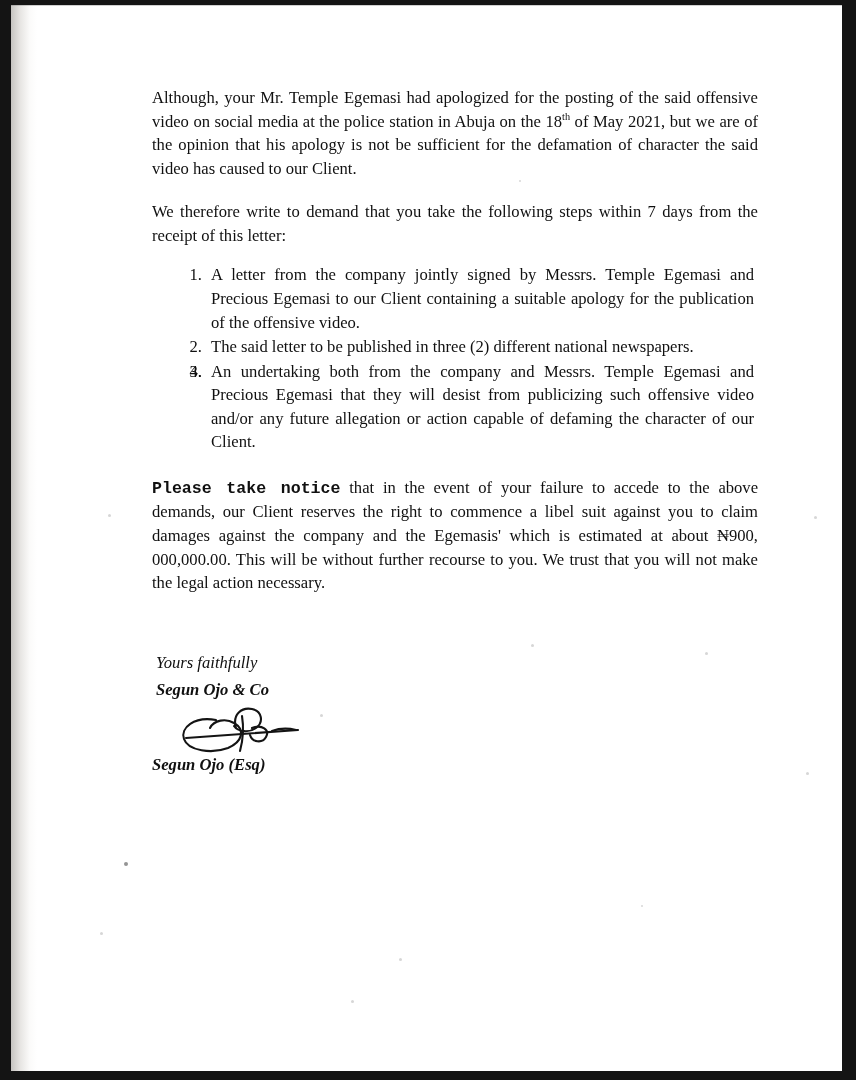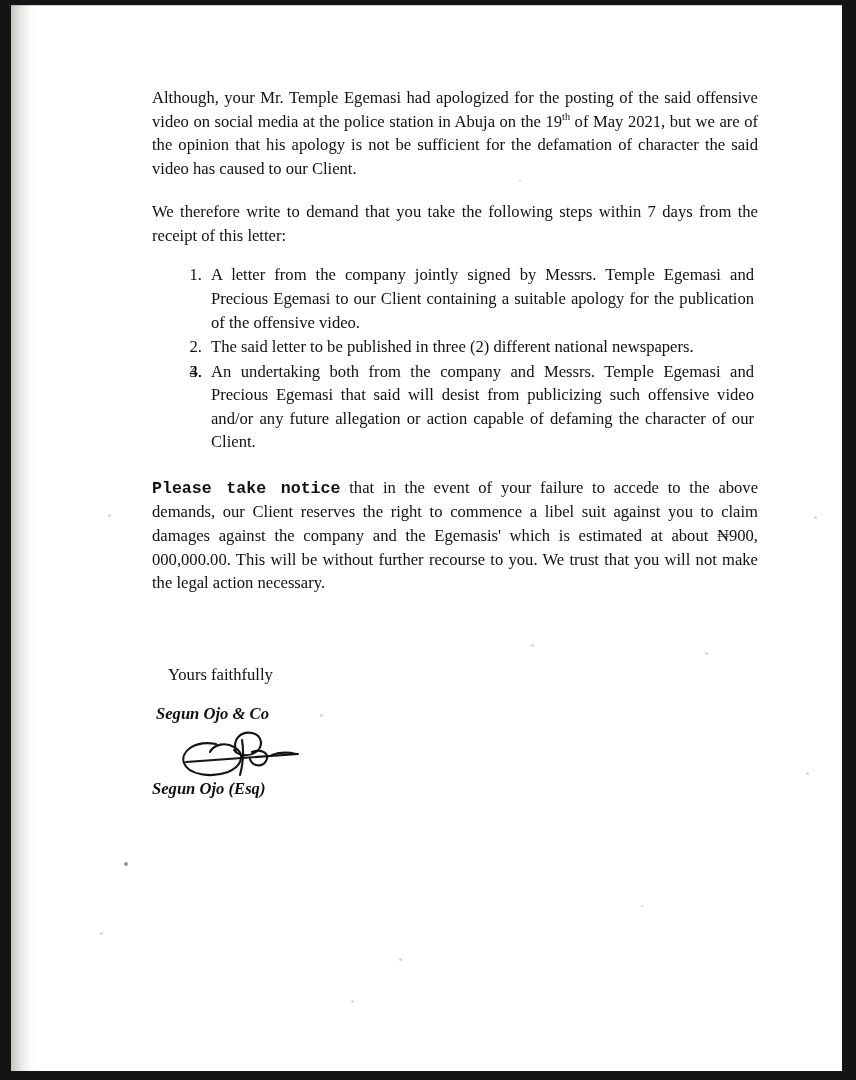--- a/index.html
+++ b/index.html
@@ -109,21 +109,21 @@
   
   #signature-block {
     position: absolute;
     left: 152px;
     top: 648px;
     z-index: 2;
     color: #101010;
     font-size: 16.6px;
     line-height: 1.38;
   }
-  .sign-closing { margin: 16px; }
+  .sign-closing { margin: 4px; font-style: italic; }
   .sign-firm {
     margin: 4px;
     font-weight: bold;
     font-style: italic;
   }
   .sign-mark {
     position: relative;
     height: 46px;
     width: 230px;
     margin-top: 6px;
@@ -163,29 +163,29 @@
   <div class="speck" style="left:320px;top:714px;width:3px;height:3px;"></div>
   <div class="speck" style="left:806px;top:772px;width:3px;height:3px;"></div>
   <div class="speck" style="left:399px;top:958px;width:3px;height:3px;"></div>
   <div class="speck" style="left:351px;top:1000px;width:3px;height:3px;"></div>
   <div class="speck" style="left:100px;top:932px;width:3px;height:3px;"></div>
   <div class="speck" style="left:641px;top:905px;width:2px;height:2px;"></div>
   <div class="speck" style="left:519px;top:180px;width:2px;height:2px;"></div>
 
   <div id="letter">
 
-    <p class="para"><span>Although, your Mr. Temple Egemasi had apologized for the posting of the said offensive video on social media at the police station in Abuja on the 19</span><sup class="ordinal">th</sup><span> of May 2021, but we are of the opinion that his apology is not be sufficient for the defamation of character the said video has caused to our Client.</span></p>
+    <p class="para"><span>Although, your Mr. Temple Egemasi had apologized for the posting of the said offensive video on social media at the police station in Abuja on the 18</span><sup class="ordinal">th</sup><span> of May 2021, but we are of the opinion that his apology is not be sufficient for the defamation of character the said video has caused to our Client.</span></p>
 
     <p class="para para-demand">We therefore write to demand that you take the following steps within 7 days from the receipt of this letter:</p>
 
     <ol id="demand-list">
       <li><span class="num">1.</span><span>A letter from the company jointly signed by Messrs. Temple Egemasi and Precious Egemasi to our Client containing a suitable apology for the publication of the offensive video.</span></li>
       <li><span class="num">2.</span><span>The said letter to be published in three (2) different national newspapers.</span></li>
       <li><span class="num">3.</span></li>
-      <li><span class="num">4.</span><span>An undertaking both from the company and Messrs. Temple Egemasi and Precious Egemasi that said will desist from publicizing such offensive video and/or any future allegation or action capable of defaming the character of our Client.</span></li>
+      <li><span class="num">4.</span><span>An undertaking both from the company and Messrs. Temple Egemasi and Precious Egemasi that they will desist from publicizing such offensive video and/or any future allegation or action capable of defaming the character of our Client.</span></li>
     </ol>
 
     <p class="para"><span class="bold-lead">Please take notice</span><span> that in the event of your failure to accede to the above demands, our Client reserves the right to commence a libel suit against you to claim damages against the company and the Egemasis' which is estimated at about ₦900, 000,000.00. This will be without further recourse to you. We trust that you will not make the legal action necessary.</span></p>
 
   </div>
 
   <div id="signature-block">
     <p class="sign-closing">Yours faithfully</p>
     <p class="sign-firm">Segun Ojo &amp; Co</p>
 

